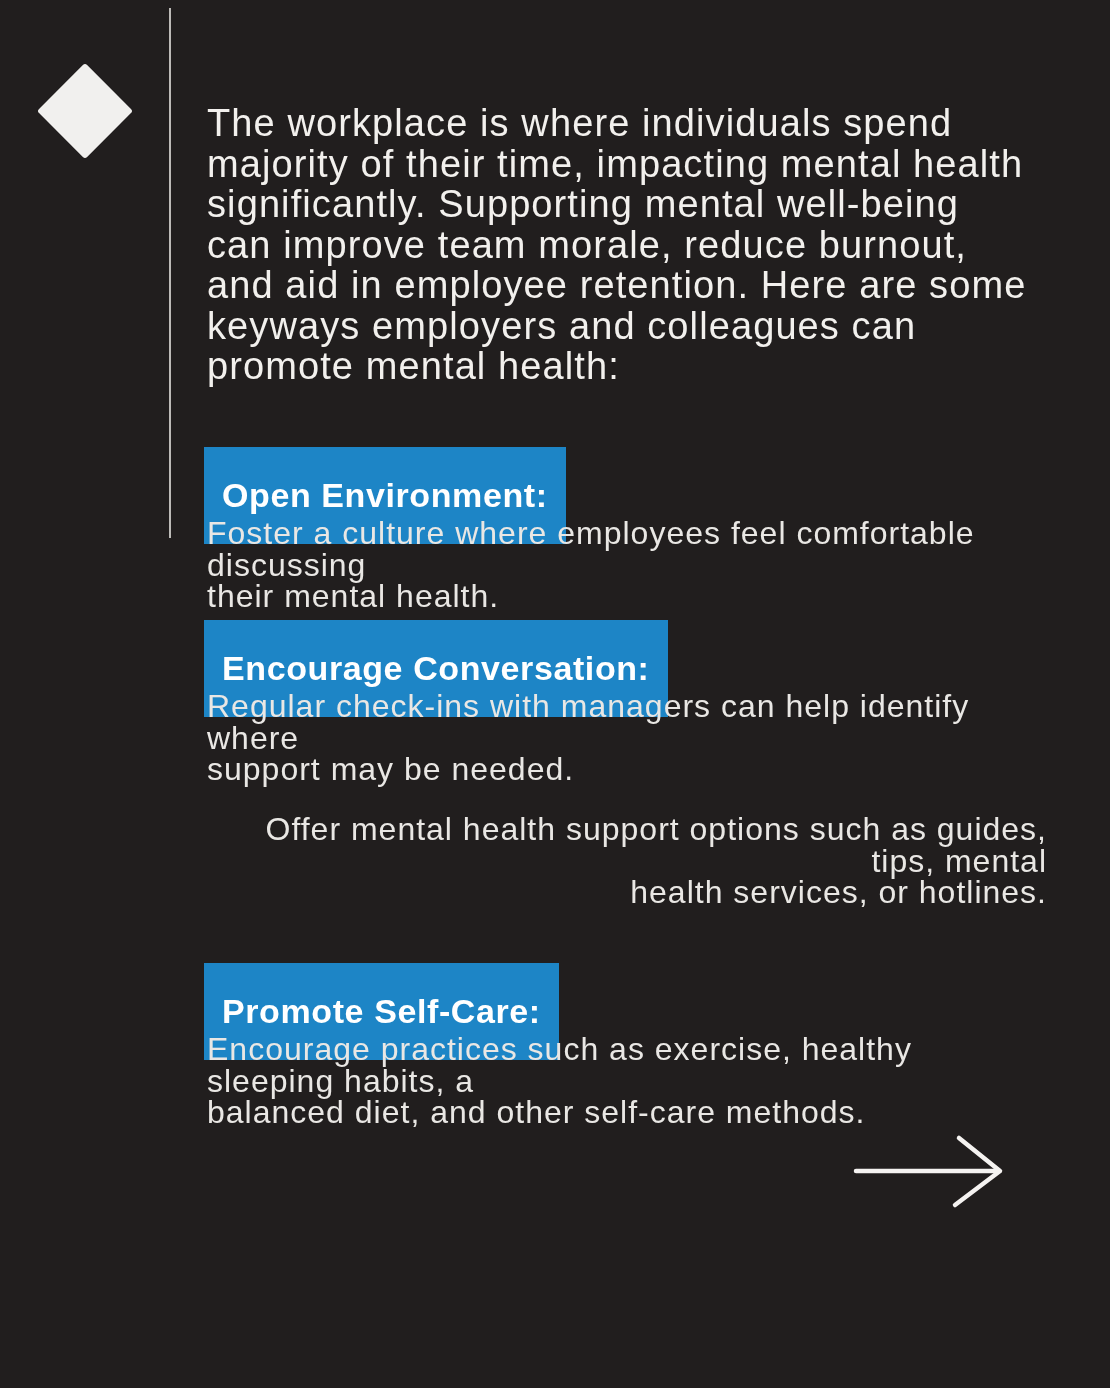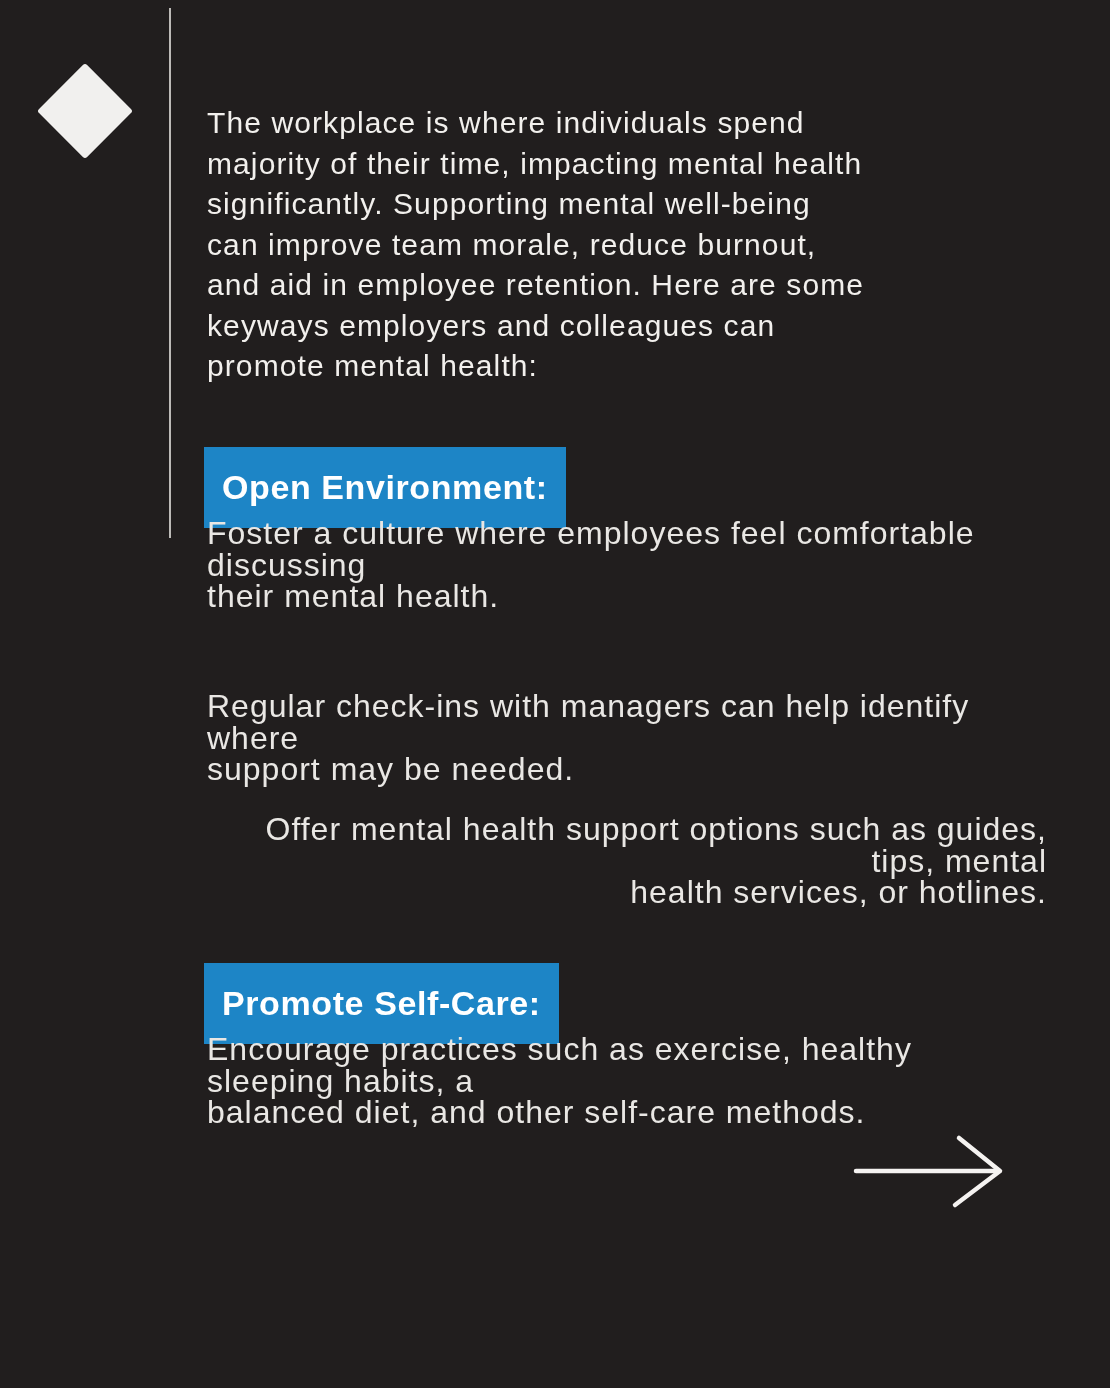--- a/index.html
+++ b/index.html
@@ -28,32 +28,32 @@
     width: 2px;
     height: 530px;
     background: #bdbbb8;
   }
   .intro {
     position: absolute;
     left: 207px;
     top: 103px;
     margin: 0;
     width: 820px;
-    font-size: 30px;
+    font-size: 38px;
     line-height: 40.5px;
     letter-spacing: 1.1px;
     color: #f2f0ed;
     white-space: pre-line;
   }
   .heading {
     position: absolute;
     left: 204px;
     height: 65px;
     line-height: 65px;
-    padding: 8px 18px;
+    padding: 16px 18px;
     background: #1d85c6;
     color: #ffffff;
     font-size: 34px;
     font-weight: 800;
     letter-spacing: 0.6px;
     white-space: nowrap;
   }
   .h1 { top: 447px; }
   .h2 { top: 620px; }
   .h3 { top: 792px; }
@@ -104,20 +104,21 @@
 significantly. Supporting mental well-being
 can improve team morale, reduce burnout,
 and aid in employee retention. Here are some
 keyways employers and colleagues can
 promote mental health:</p>
 
   <div class="heading h1">Open Environment:</div>
   <p class="body b1">Foster a culture where employees feel comfortable discussing
 their mental health.</p>
 
+  <div class="heading h2">Encourage Conversation:</div>
   <p class="body b2">Regular check-ins with managers can help identify where
 support may be needed.</p>
 
   <p class="body b3">Offer mental health support options such as guides, tips, mental
 health services, or hotlines.</p>
 
   <div class="heading h4">Promote Self-Care:</div>
   <p class="body b4">Encourage practices such as exercise, healthy sleeping habits, a
 balanced diet, and other self-care methods.</p>
 

